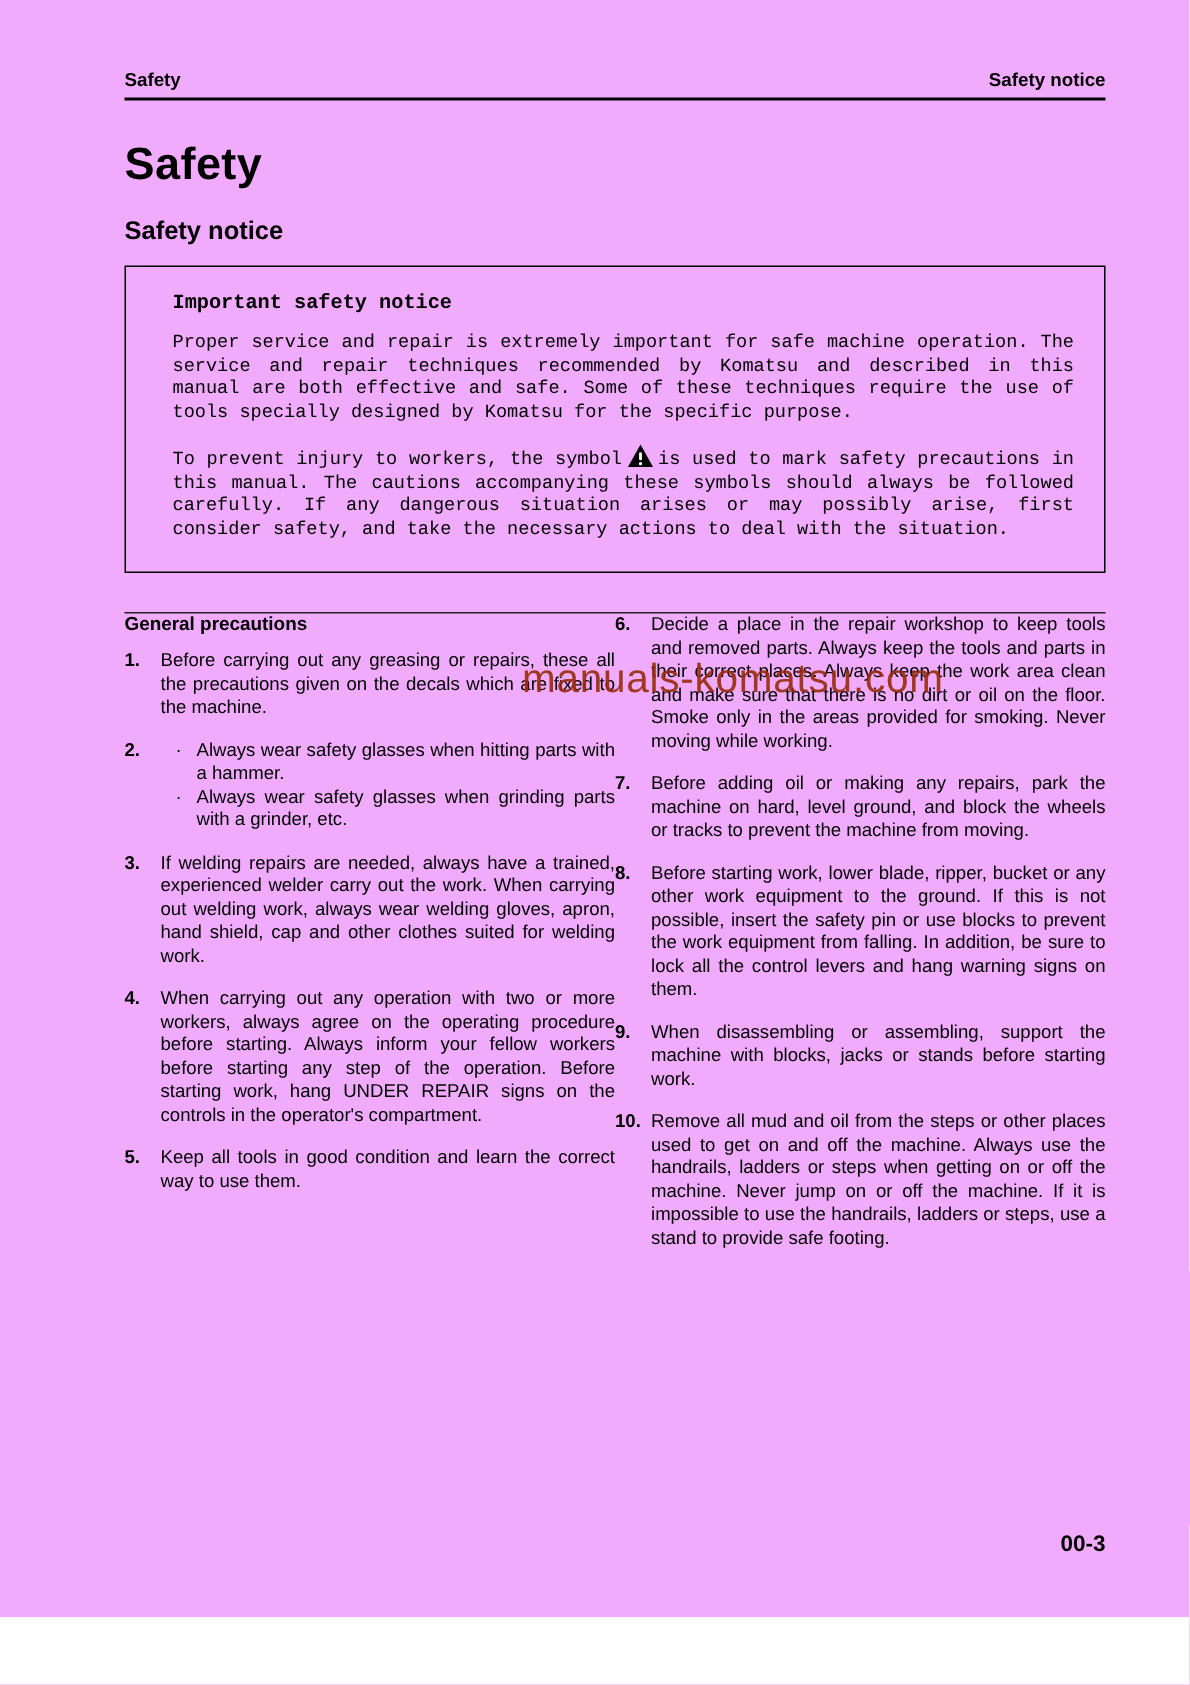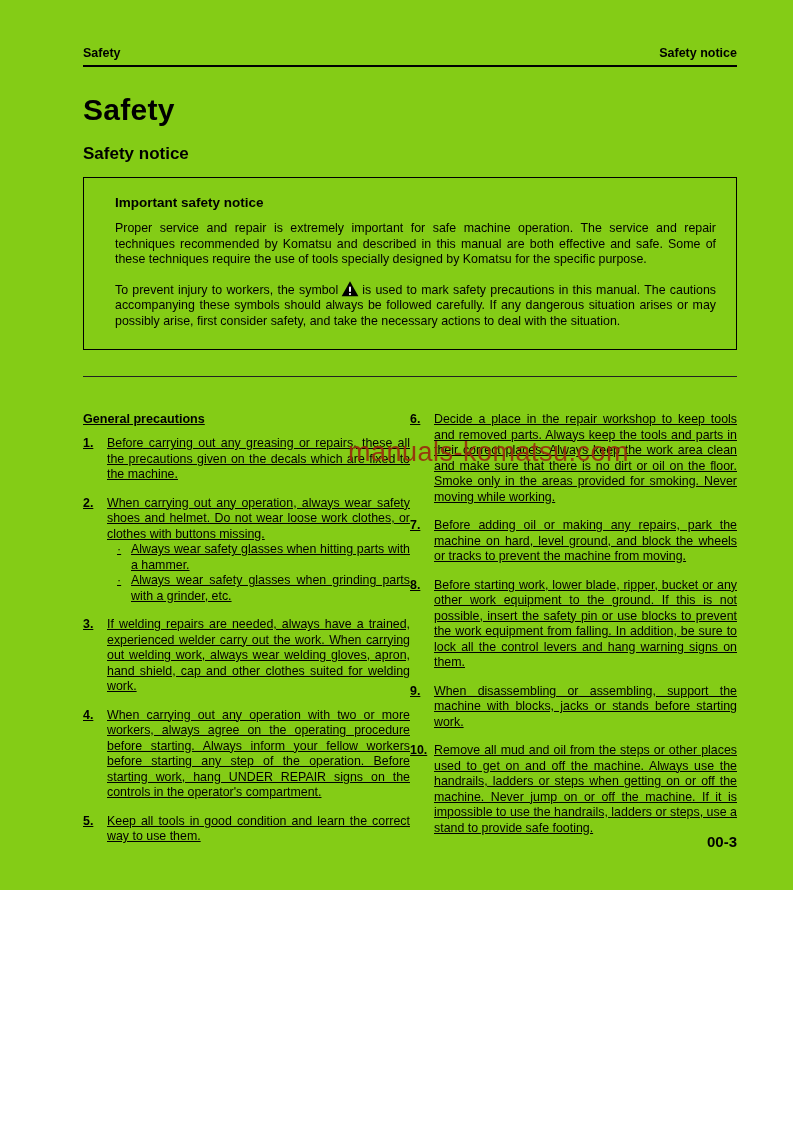--- a/index.html
+++ b/index.html
@@ -1,22 +1,22 @@
 <!DOCTYPE html>
 <html><head>
 <meta charset="utf-8">
 <style>
   * { margin: 0; padding: 0; box-sizing: border-box; }
   html, body { background: #ffffff; }
   .page {
     position: relative;
     width: 793px;
-    height: 890px;
+    height: 1078px;
     margin: 0 auto;
-    background: #84cc16;
+    background: #f0abfc;
     color: #000;
     font-family: "Liberation Sans", sans-serif;
     padding: 46px 56px 0 83px;
     overflow: hidden;
   }
   .running-header {
     display: flex;
     justify-content: space-between;
     align-items: flex-end;
     font-size: 12.5px;
@@ -32,43 +32,43 @@
   }
   .doc-subtitle {
     margin-top: 17px;
     font-size: 17px;
     font-weight: bold;
   }
   .notice-box {
     margin-top: 13px;
     border: 1.5px solid #000;
     padding: 17px 20px 20px 31px;
+    font-family: Liberation Mono, monospace;
   }
   .notice-heading {
     font-size: 13.5px;
     font-weight: bold;
     margin-bottom: 11px;
   }
   .notice-box p {
     font-size: 12.4px;
     line-height: 15.5px;
     text-align: justify;
   }
   .notice-box p.first { margin-bottom: 13px; }
   .warn-icon { vertical-align: -3px; margin: 0 3px; }
   .section-rule {
     margin-top: 26px;
     border: none;
     border-top: 1.2px solid #222;
     height: 0;
   }
   .columns {
-    margin-top: 35px;
-    display: flex;
-    text-decoration: underline;
+    margin-top: 0;
+    display: flex;
   }
   .col { flex: 1; min-width: 0; }
   .sec-heading {
     font-size: 12.6px;
     font-weight: bold;
     margin-bottom: 10px;
   }
   .intro {
     font-size: 12.4px;
     line-height: 15.5px;
@@ -148,21 +148,20 @@
       <div class="item">
         <span class="num">1.</span>
         <div class="ibody">
             <div class="itext">Before carrying out any greasing or repairs, these all the precautions given on the decals which are fixed to the machine.</div>
           </div>
       </div>
 
       <div class="item">
         <span class="num">2.</span>
         <div class="ibody">
-          <div class="itext">When carrying out any operation, always wear safety shoes and helmet. Do not wear loose work clothes, or clothes with buttons missing.</div>
           <div class="bullet">
             <span class="bmark">·</span>
             <div class="btext">Always wear safety glasses when hitting parts with a hammer.</div>
           </div>
           <div class="bullet">
             <span class="bmark">·</span>
             <div class="btext">Always wear safety glasses when grinding parts with a grinder, etc.</div>
           </div>
         </div>
       </div>

